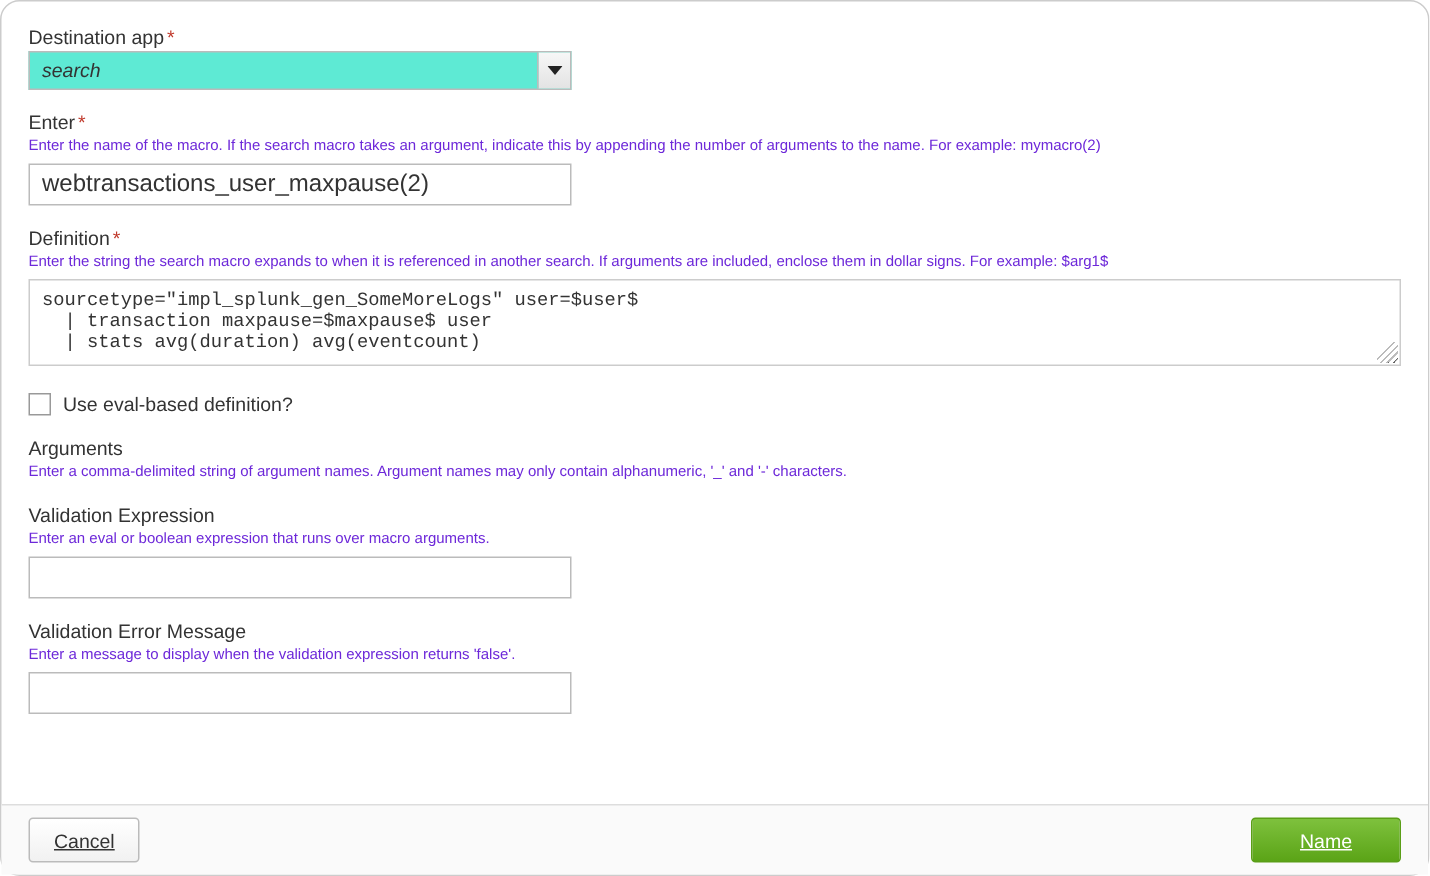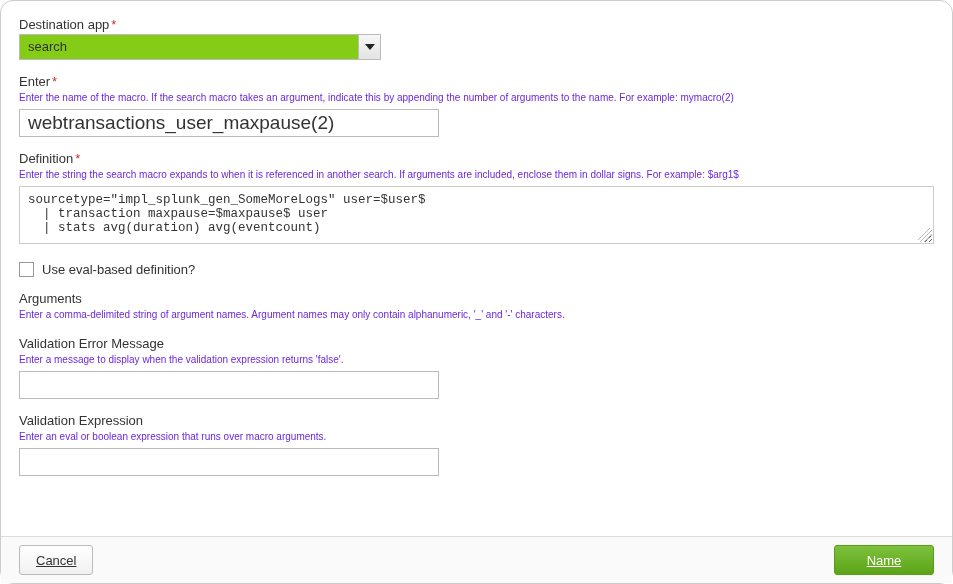--- a/index.html
+++ b/index.html
@@ -33,44 +33,45 @@
     font-size: 10px;
     color: #6d28d9;
     margin-bottom: 4px;
     line-height: 1.4;
   }
   .select-wrap {
     display: inline-block;
     position: relative;
     width: 362px;
     border: 1px solid #bbb;
-    background: #84cc16;
+    background: #5eead4;
     height: 26px;
     line-height: 24px;
+    font-style: italic;
   }
   .select-wrap .select-value {
     padding: 0 8px;
     font-size: 13px;
     color: #333;
   }
   .select-wrap .select-btn {
     position: absolute;
     right: 0; top: 0; bottom: 0;
     width: 22px;
     background: linear-gradient(#f7f7f7,#e3e3e3);
     border-left: 1px solid #bbb;
     display: flex; align-items: center; justify-content: center;
   }
   .select-wrap .select-btn svg { width: 10px; height: 6px; fill: #222; }
   .text-input {
-    width: 420px;
+    width: 362px;
     height: 28px;
     border: 1px solid #bbb;
     padding: 0 8px;
-    font-size: 19px;
+    font-size: 16px;
     color: #333;
     background: #fff;
   }
   .text-input.edit {
     
   }
   .textarea {
     width: 100%;
     height: 58px;
     border: 1px solid #ccc;
@@ -183,28 +184,28 @@
       <div class="checkbox"></div>
       <span>Use eval-based definition?</span>
     </div>
 
     <div class="field-block">
       <div class="field-label">Arguments</div>
       <div class="hint">Enter a comma-delimited string of argument names. Argument names may only contain alphanumeric, '_' and '-' characters.</div>
     </div>
 
     <div class="field-block">
+      <div class="field-label">Validation Expression</div>
+      <div class="hint">Enter an eval or boolean expression that runs over macro arguments.</div>
+      <input type="text" class="text-input" value="" style="">
+    </div>
+
+    <div class="field-block">
       <div class="field-label">Validation Error Message</div>
       <div class="hint">Enter a message to display when the validation expression returns 'false'.</div>
-      <input type="text" class="text-input" value="" style="">
-    </div>
-
-    <div class="field-block">
-      <div class="field-label">Validation Expression</div>
-      <div class="hint">Enter an eval or boolean expression that runs over macro arguments.</div>
       <input type="text" class="text-input" value="" style="">
     </div>
 
   </div>
 
   <div class="footer-bar">
     <div class="btn btn-default">Cancel</div>
     <div class="btn btn-primary">Name</div>
   </div>
 </div>

